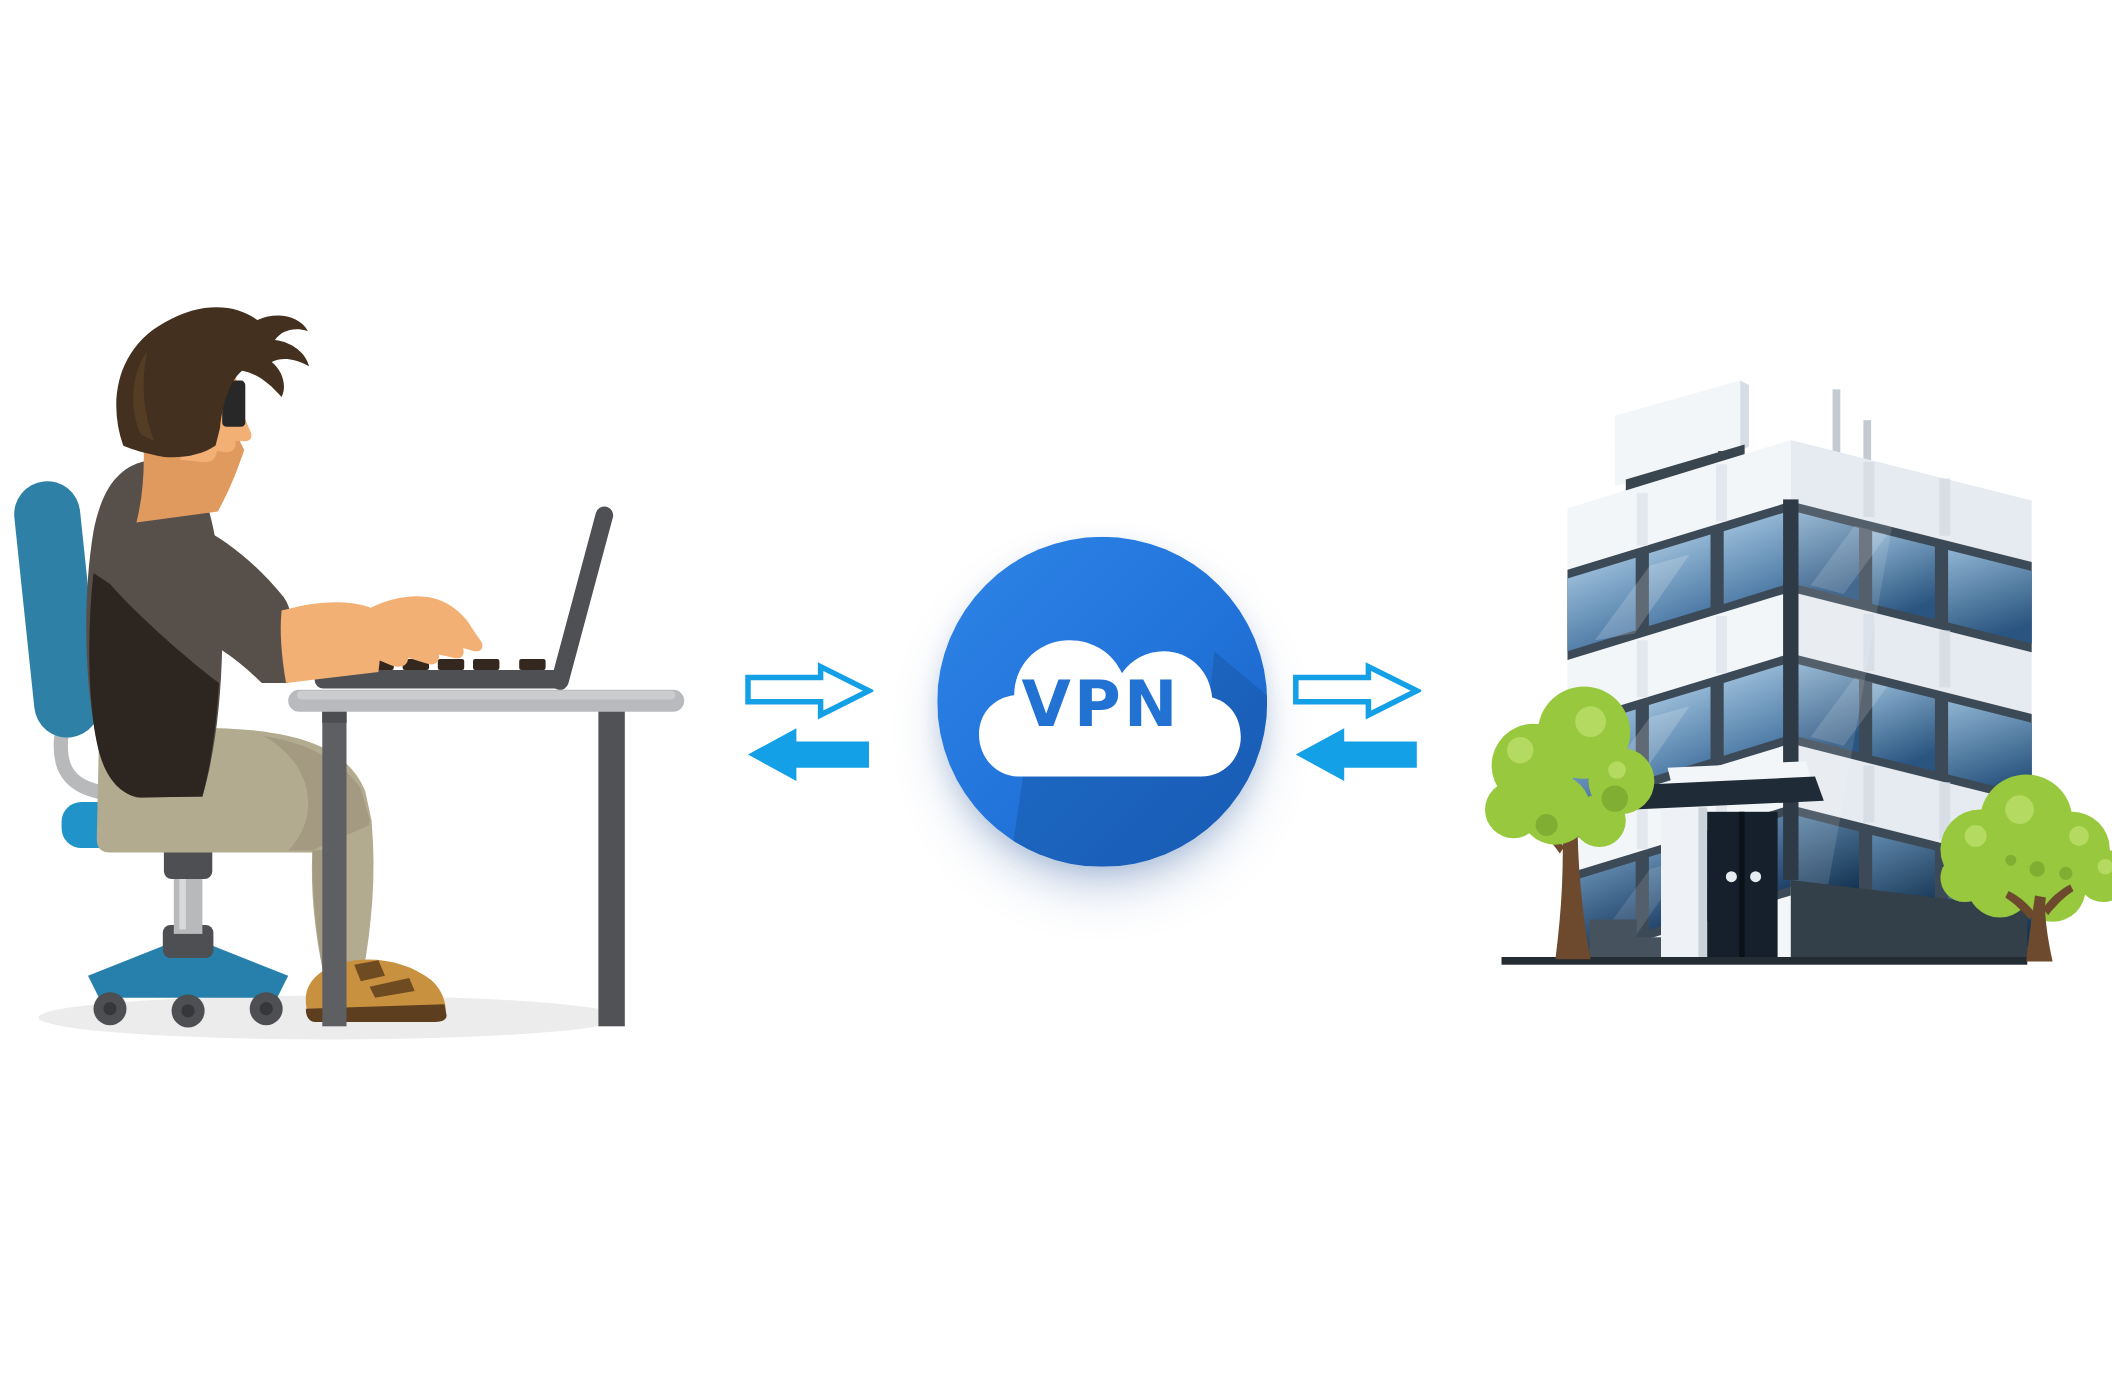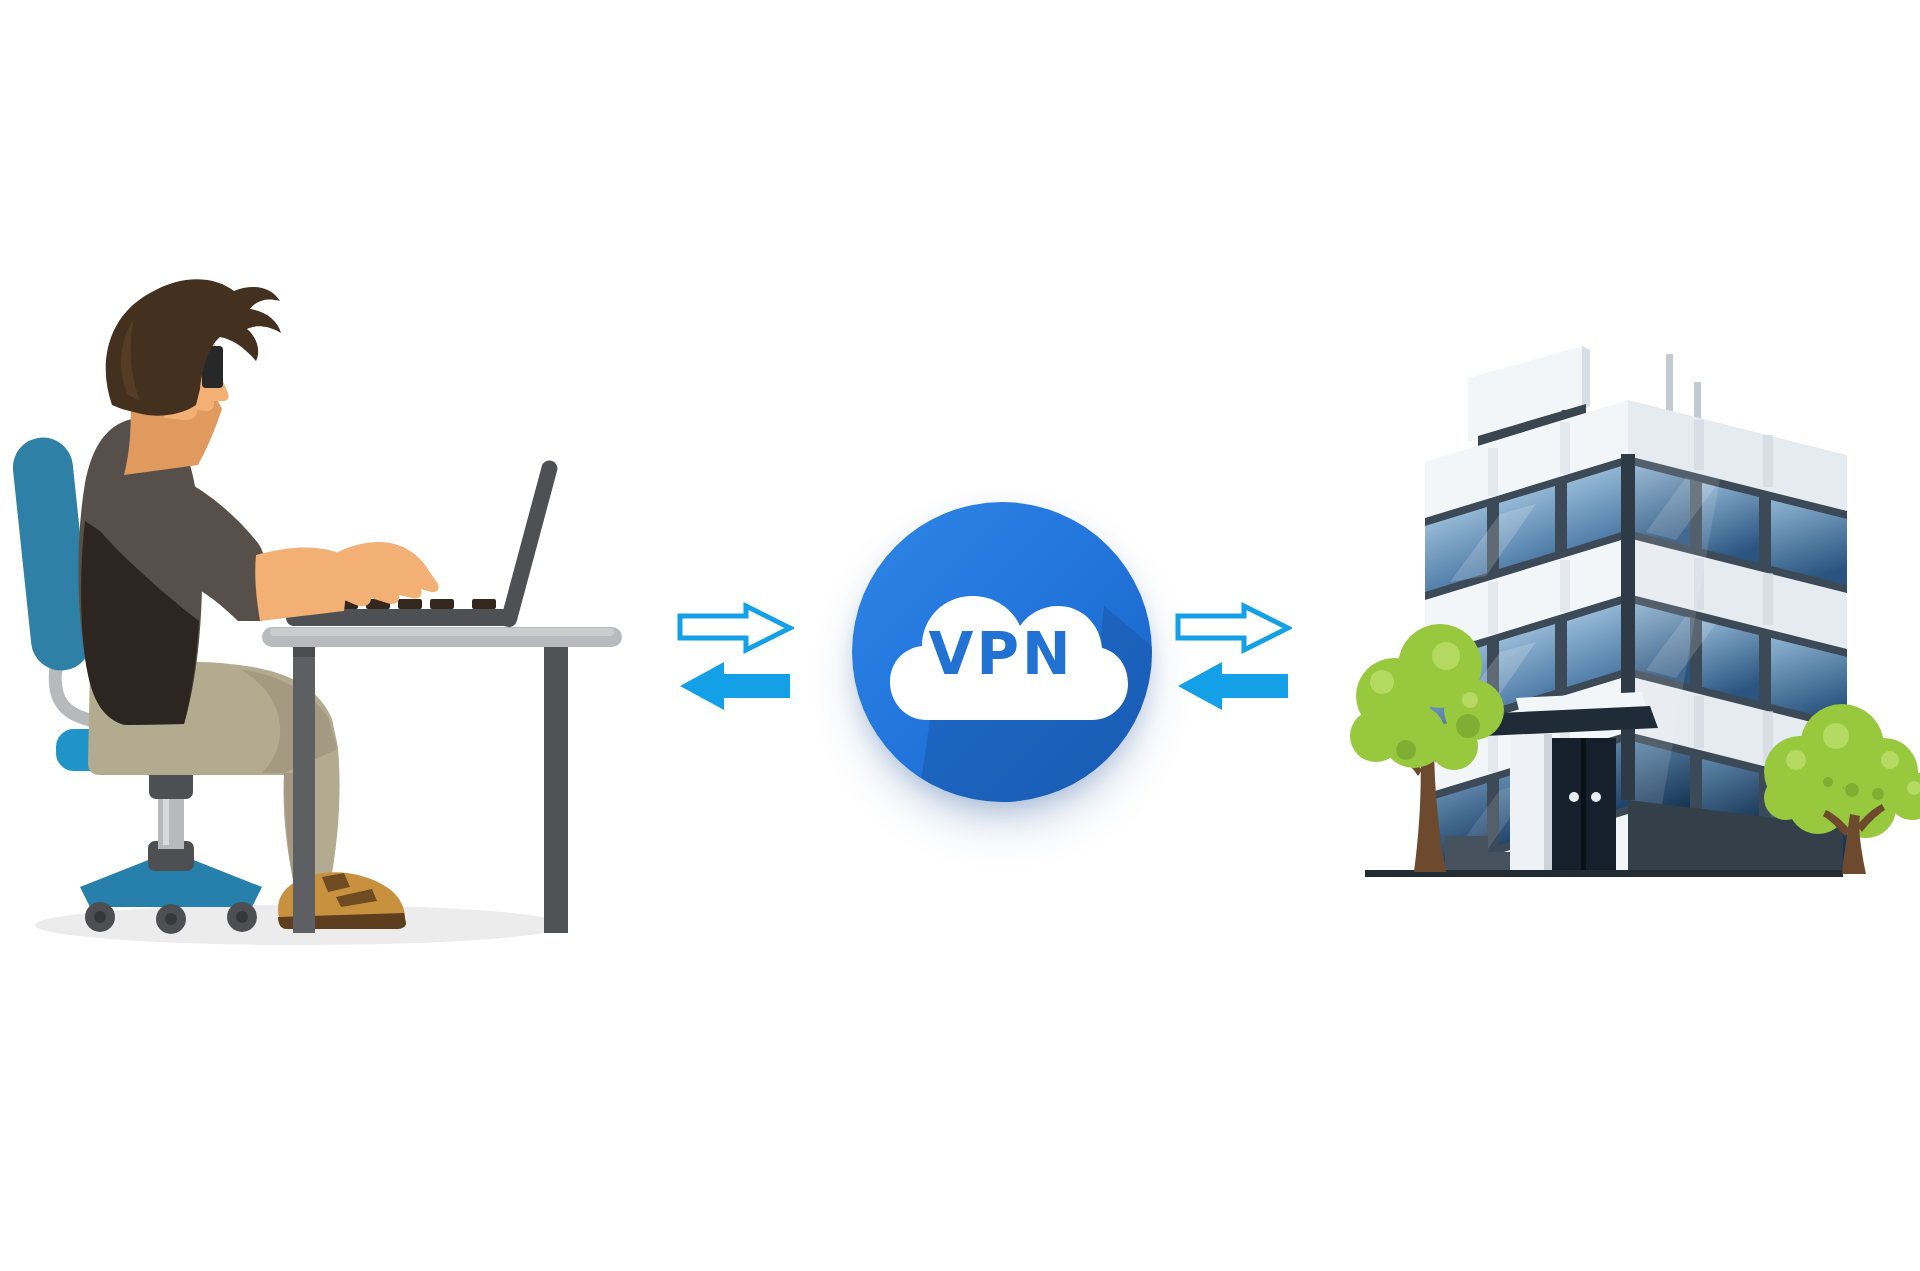--- a/index.html
+++ b/index.html
@@ -101,21 +101,21 @@
     </svg>
   </div>
 
   <div class="abs" style="left:676px;top:598px;width:118px;height:118px">
     <svg viewBox="0 0 118 118">
       <path d="M 4,18 L 70,18 L 70,8 L 114,30 L 70,52 L 70,40 L 4,40 Z" fill="#ffffff" style="stroke:var(--arrow_blue,#14a0e6)" stroke-width="5" stroke-linejoin="miter"></path>
       <path d="M 114,76 L 48,76 L 48,64 L 4,88 L 48,112 L 48,100 L 114,100 Z" style="fill:var(--arrow_blue,#14a0e6)"></path>
     </svg>
   </div>
 
-  <div class="abs vpn-badge" style="left:852px;top:502px;width:300px;height:300px">
+  <div class="abs vpn-badge" style="left:852px;top:488px;width:300px;height:300px">
     <svg viewBox="0 0 300 300">
       <defs>
         <linearGradient id="gradBadge" x1="0" y1="0" x2="1" y2="1">
           <stop offset="0" stop-color="#2f85e8"></stop>
           <stop offset="0.55" stop-color="#2173d9"></stop>
           <stop offset="1" stop-color="#1b60c4"></stop>
         </linearGradient>
         <clipPath id="clipBadge">
             <circle cx="150" cy="150" r="150"></circle>
           </clipPath>

